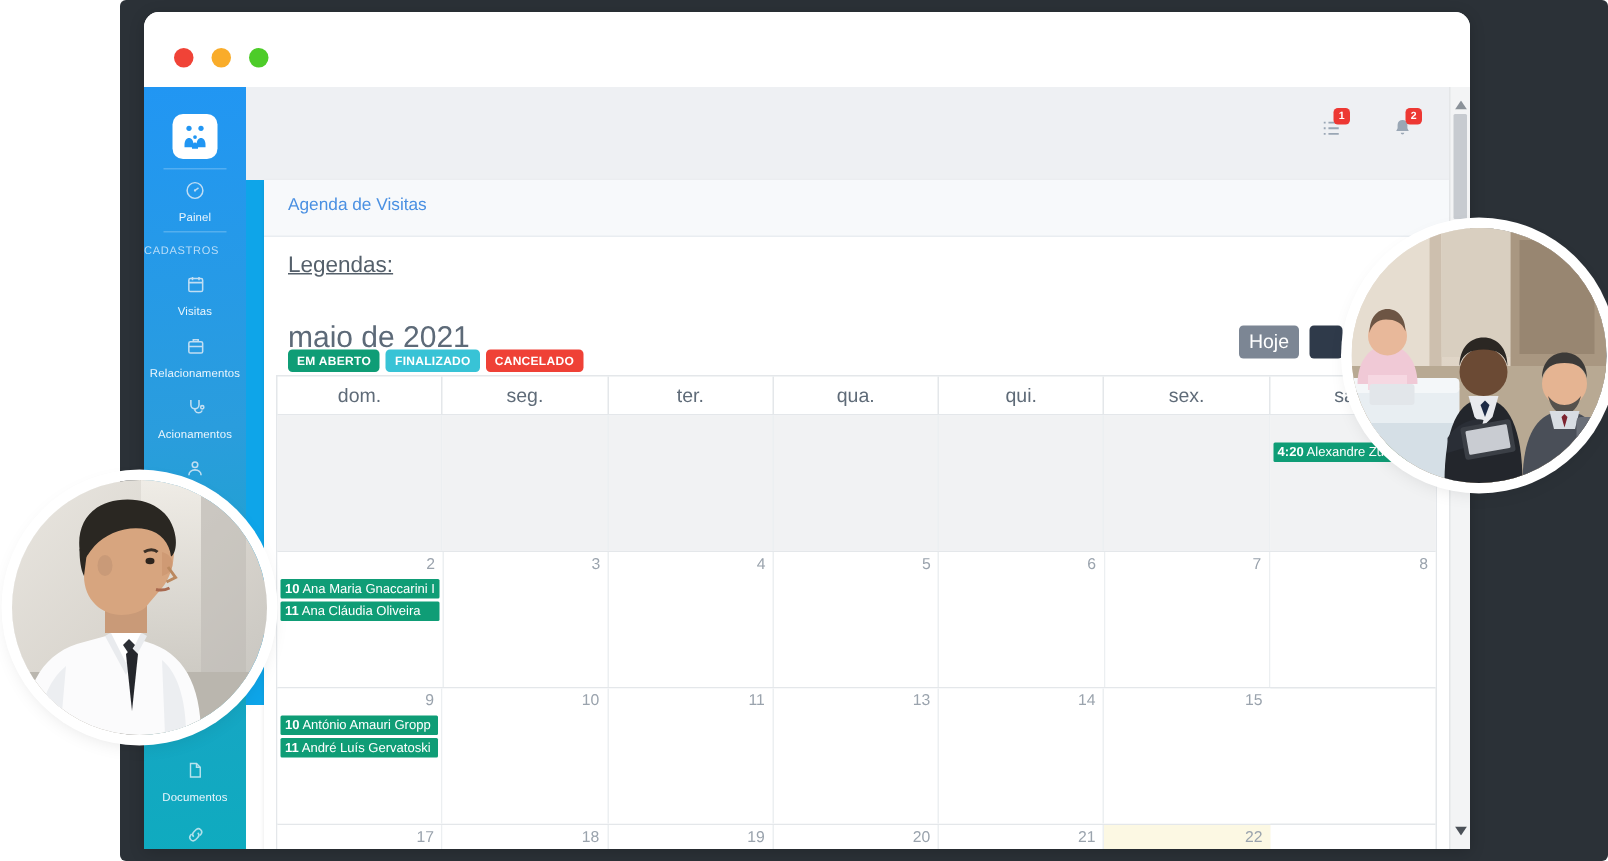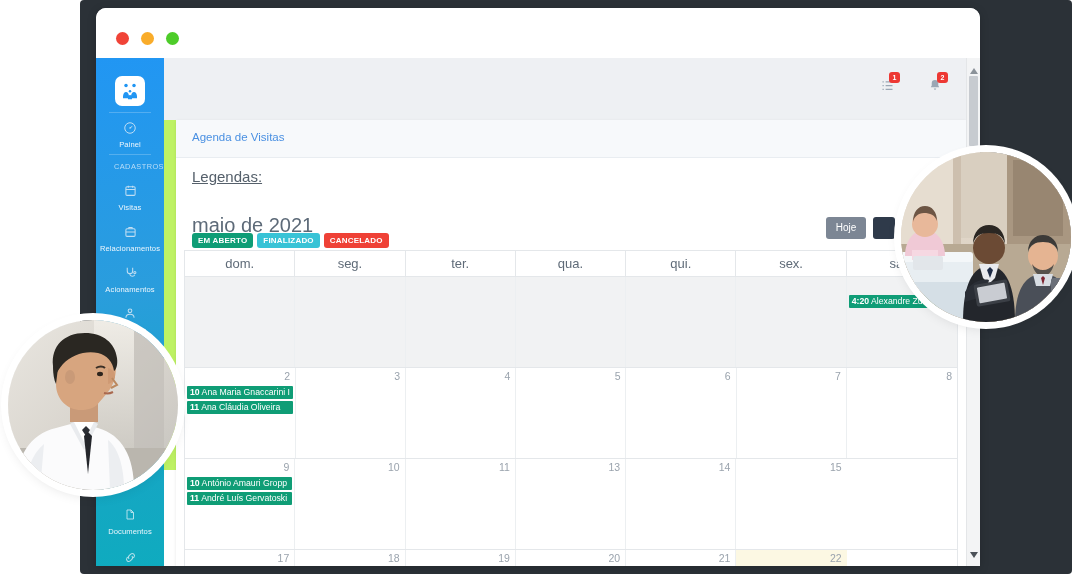--- a/index.html
+++ b/index.html
@@ -38,25 +38,25 @@
   }
   .logo-wrap{ position:absolute; left:19px; top:18px; width:30px; height:30px;
     background:#ffffff; border-radius:7px; display:flex; align-items:center; justify-content:center; }
   .logo-wrap svg{ display:block; }
   .side-div{ position:absolute; left:13px; width:42px; height:1px; background:rgba(255,255,255,.22); }
 
   .nav-item{ position:absolute; left:0; width:68px; text-align:center; color:#e8f4fd; }
   .nav-item .ico{ display:block; height:18px; line-height:18px; margin-bottom:4px; opacity:.85; }
   .nav-item .ico svg{ display:inline-block; vertical-align:middle; }
   .nav-item .lbl{ display:block; font-size:7.6px; letter-spacing:.1px; color:#ecf6fd; white-space:nowrap; }
-  .nav-section{ position:absolute; left:0; width:68px; text-align:right;
+  .nav-section{ position:absolute; left:0; width:68px; text-align:left;
     font-size:7.4px; letter-spacing:.45px; color:#b9ddf8; }
 
   
-  .content{ position:absolute; left:68px; top:50px; width:816px; height:412px; background:#bef264; }
+  .content{ position:absolute; left:68px; top:50px; width:816px; height:412px; background:#0ea5e9; }
   .card{ position:absolute; left:12px; top:62px; width:790px; height:446px; background:#fff;
     box-shadow:0 1px 3px rgba(0,0,0,.10); }
   .card-head{ position:absolute; left:0; top:0; width:790px; height:38px;
     background:#f7f9fb; border-bottom:1px solid #e9edf1; }
   .card-head .t{ position:absolute; left:16px; top:11px; font-size:11.5px; color:#4a90e2; }
 
   
   .topbar{ position:absolute; left:0; top:0; width:816px; height:62px; background:#eef0f3; }
   .tb-ico{ position:absolute; top:20px; cursor:pointer; }
   .badge{ position:absolute; top:-6px; left:9px; background:#ed3833; color:#fff;
@@ -65,21 +65,21 @@
 
   
   .legends-label{ position:absolute; left:16px; top:48px; font-size:15px; color:#55606b;text-decoration:underline; }
   .chips{ position:absolute; left:16px; top:66px; display:flex; gap:4px; }
   .chip{ font-size:8px; font-weight:bold; color:#fff; padding:3px 6px 3px 6px; border-radius:3px;
     letter-spacing:.2px; line-height:9px;margin-top:47px; }
 
   
   .month-title{ position:absolute; left:16px; top:94px; font-size:20px; color:#5d6a78; font-weight:400; }
   .btn-hoje{ position:absolute; left:650px; top:97px; width:40px; height:22px; background:#7c8694;
-    border-radius:3px; color:#fff; font-size:10px; line-height:22px; text-align:center;
+    border-radius:3px; color:#fff; font-size:13px; line-height:22px; text-align:center;
     border:none; cursor:pointer; font-family:inherit; }
   .btn-nav{ position:absolute; left:697px; top:97px; width:22px; height:22px; background:#2f3a4a;
     border-radius:3px; border:none; cursor:pointer; }
 
   
   .cal{ position:absolute; left:8px; top:130px; width:774px; height:312px; }
   .cal-head{ display:grid; grid-template-columns:repeat(7,1fr); border:1px solid #e4e7ea;
     border-bottom:none; background:#fff; }
   .cal-head div{ text-align:center; font-size:13px; color:#5f6b78; padding:5px 0 5px; border-right:1px solid #e4e7ea; }
   .cal-head div:last-child{ border-right:none; }

